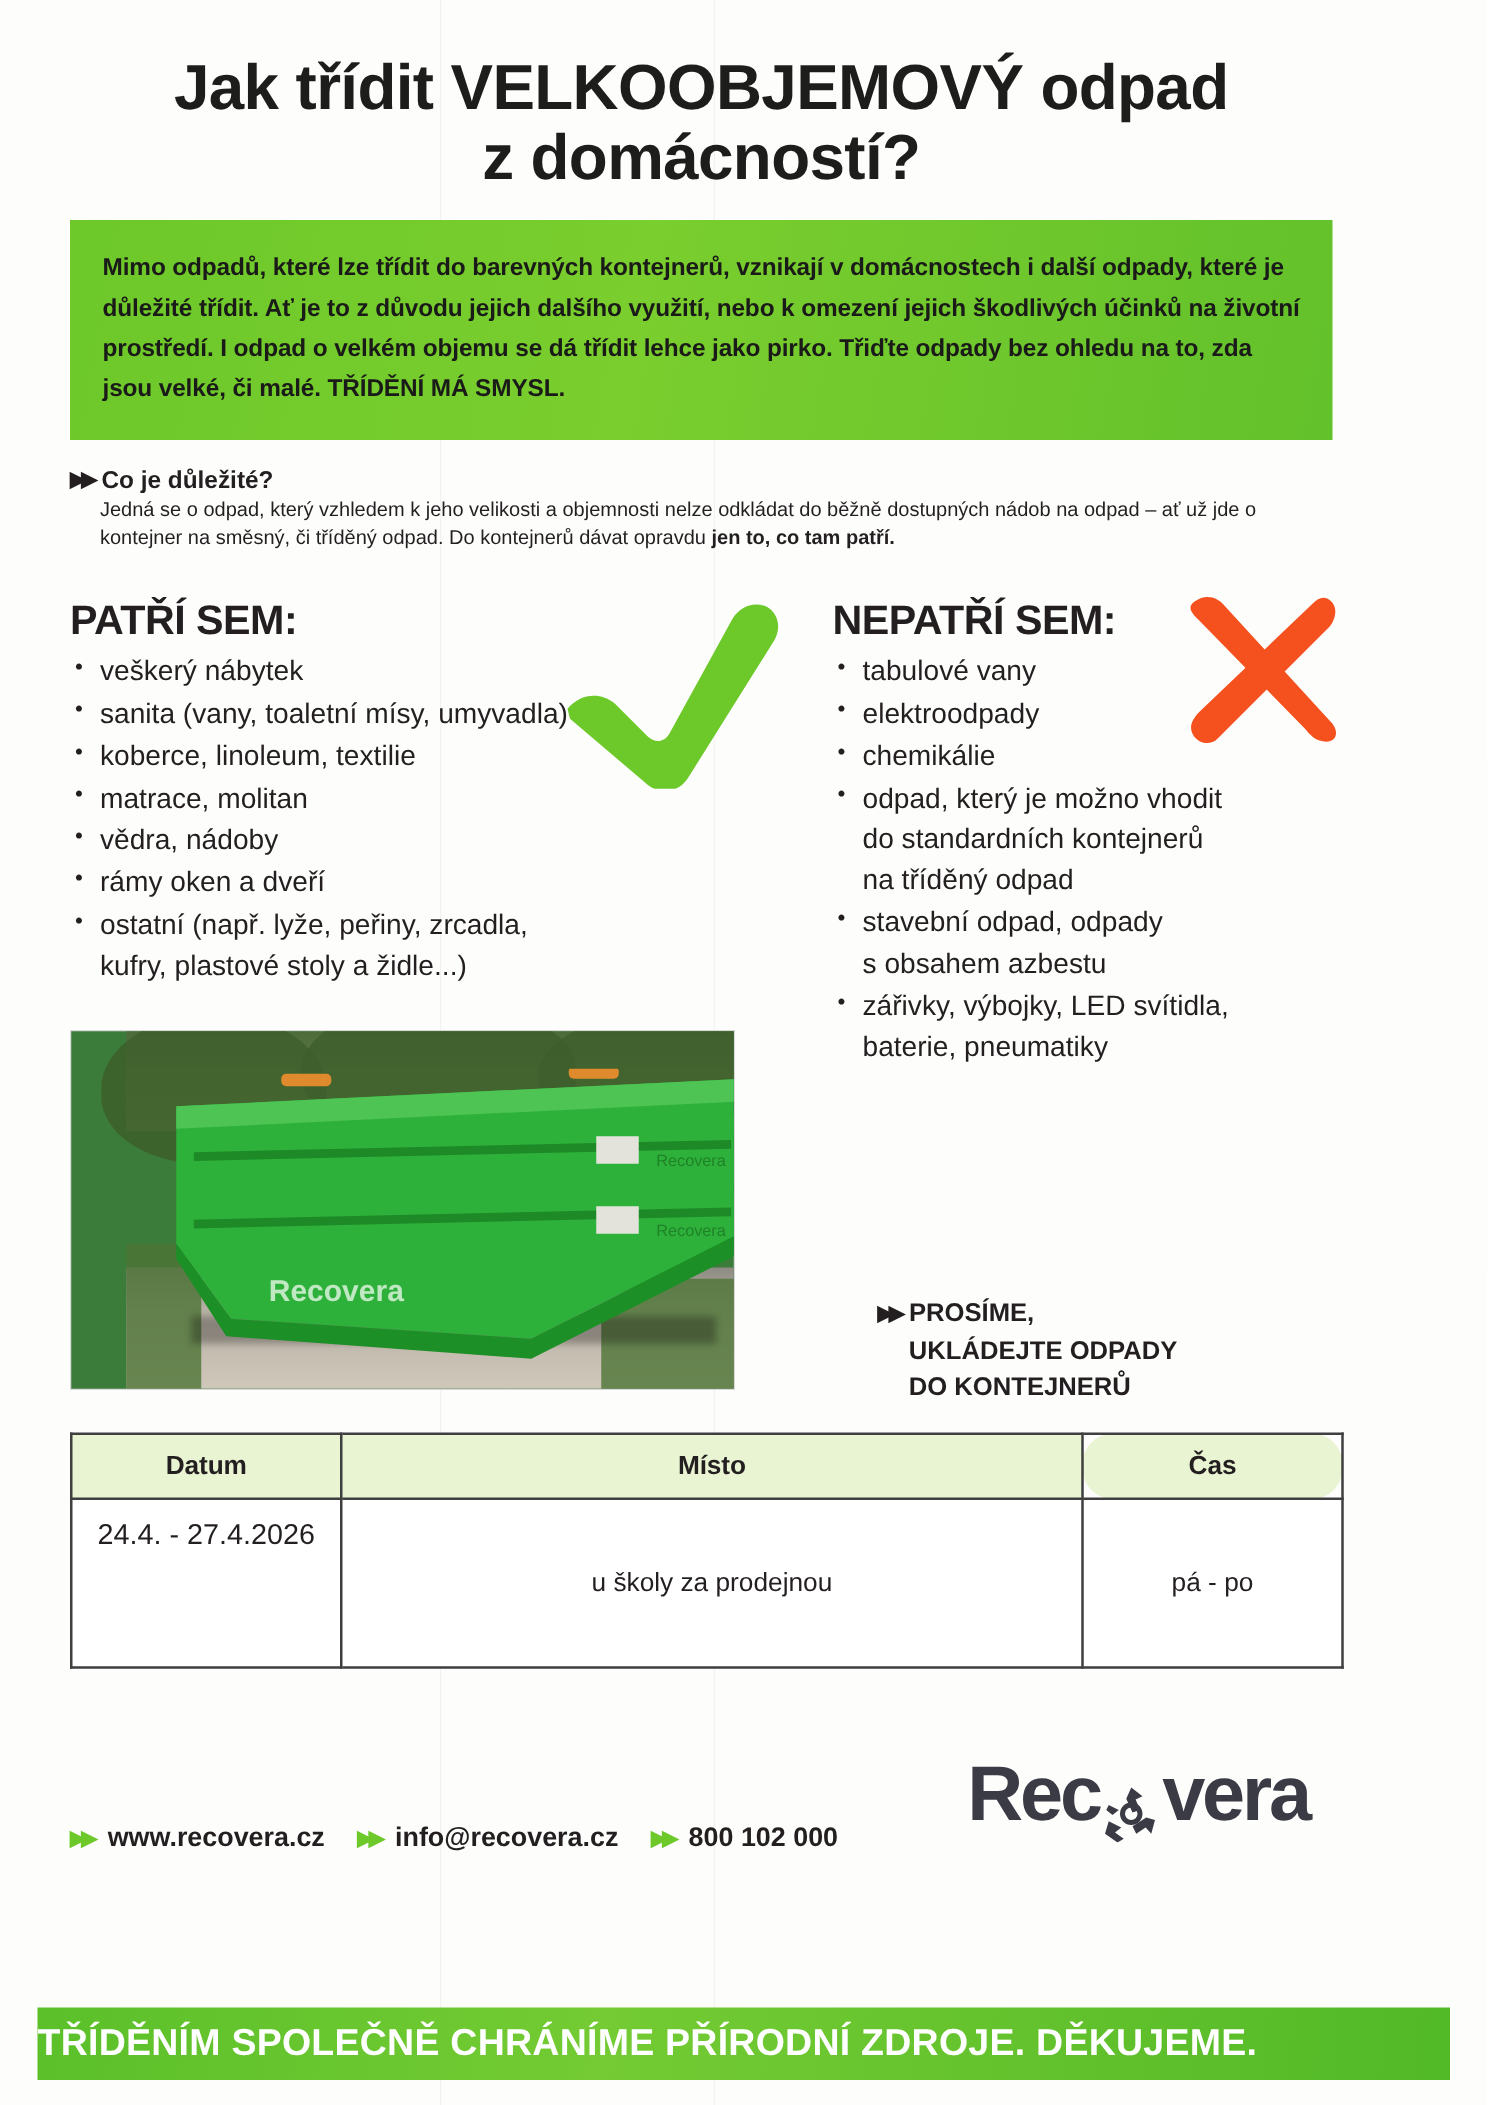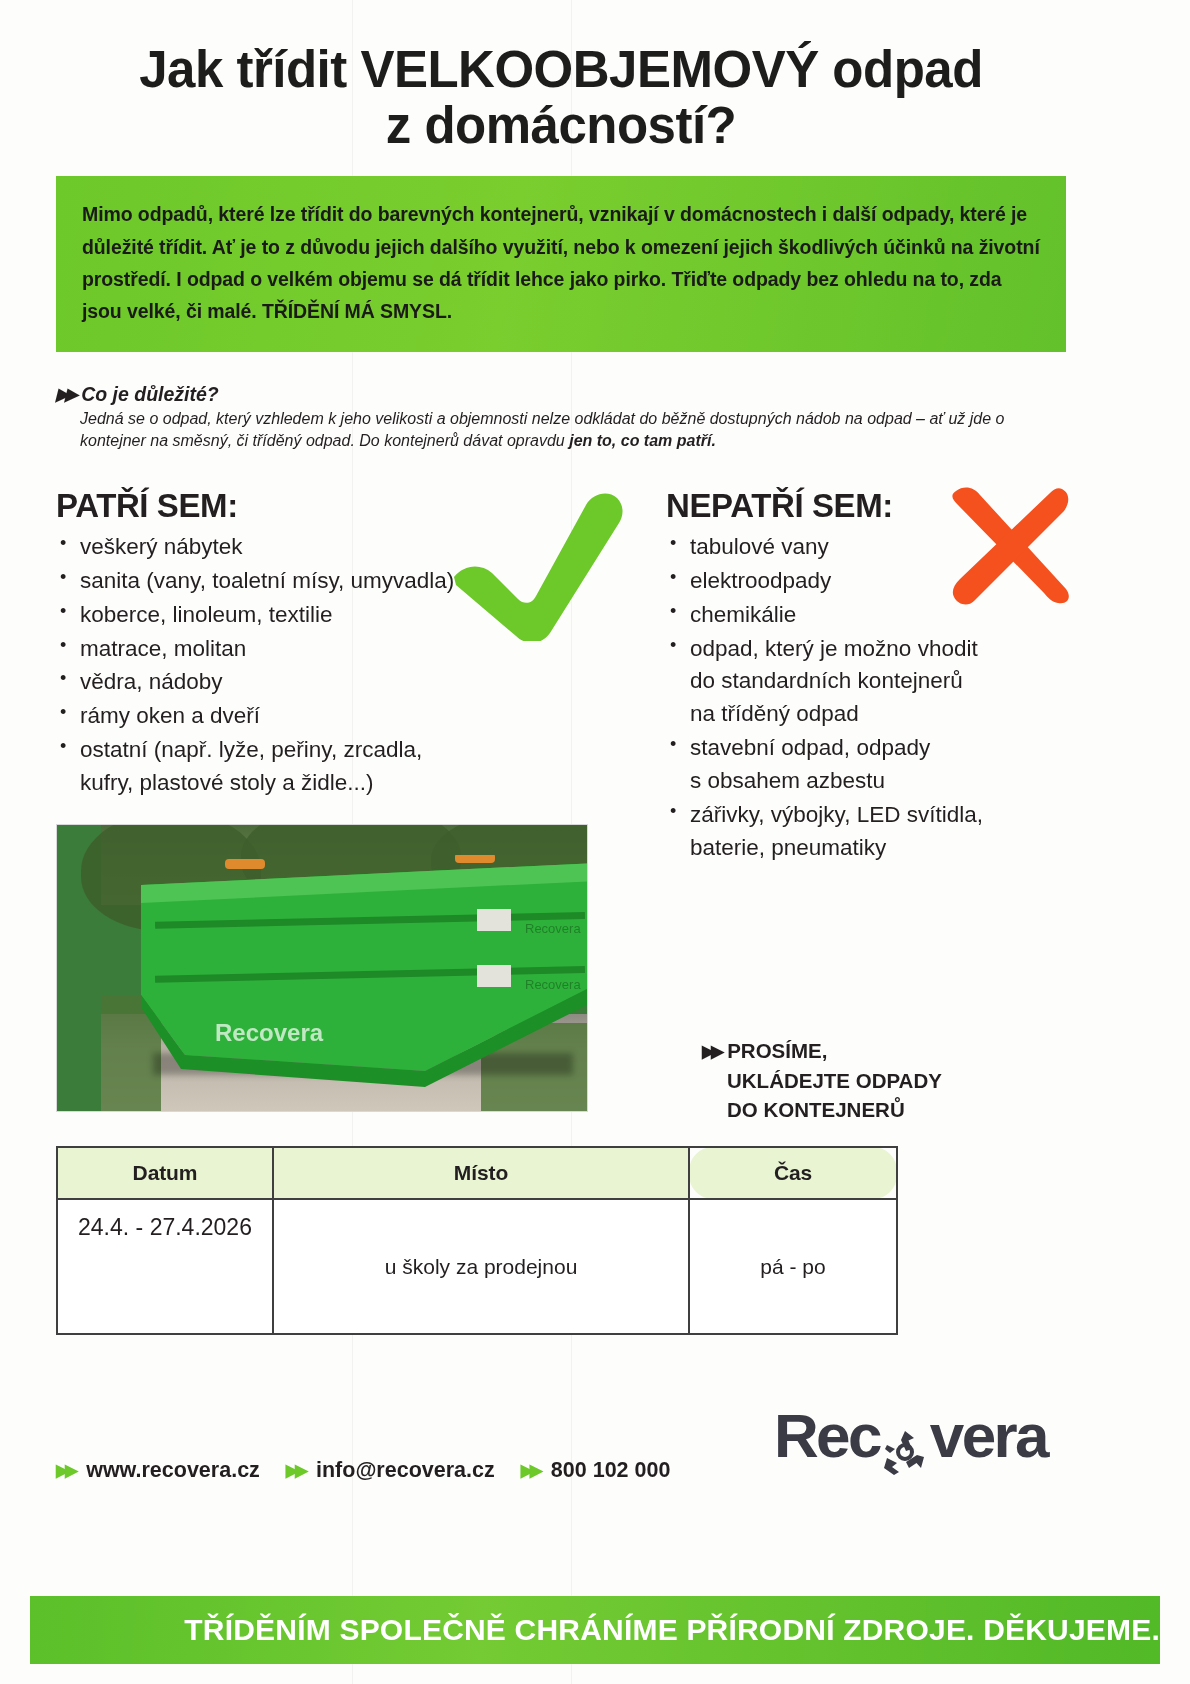--- a/index.html
+++ b/index.html
@@ -63,22 +63,21 @@
     margin: 0;
     font-size: 19.5px;
     font-weight: bold;
     line-height: 1.66;
     color: #1a1a18;
     letter-spacing: -0.1px;
   }
 
   
   .important {
-    margin-top: 31px;
-    font-style: italic;
+    margin-top: 21px;
   }
   .arrow-head {
     display: inline-block;
     color: #231f20;
     font-size: 17px;
     letter-spacing: -4px;
     margin-right: 7px;
     vertical-align: 1px;
   }
   .important-head {
@@ -201,21 +200,21 @@
     color: #231f20;
   }
   .please .lines { padding-left: 25px; }
   .please .first { margin-left: -25px; }
 
   
   .schedule {
     position: absolute;
     left: 0px;
     top: 1146px;
-    width: 842px;
+    width: 1019px;
     border-collapse: collapse;
     table-layout: fixed;
   }
   .schedule th, .schedule td {
     border: 2px solid #3f3f3f;
     text-align: center;
     color: #231f20;
   }
   .schedule th {
     background: #e9f4d2;
@@ -284,25 +283,25 @@
     position: relative;
     top: 6px;
   }
 
   
   .banner {
     position: absolute;
     left: 30px;
     right: 30px;
     bottom: 20px;
-    height: 68px;
+    height: 58px;
     background: linear-gradient(95deg,#5bc02a 0%, #74cb33 40%, #52b927 100%);
     display: flex;
     align-items: center;
-    justify-content: flex-end;
+    justify-content: flex-start;
   }
   .banner span {
     color: #ffffff;
     font-size: 30px;
     font-weight: bold;
     letter-spacing: 0.2px;
   }
 </style>
 </head>
 <body>

